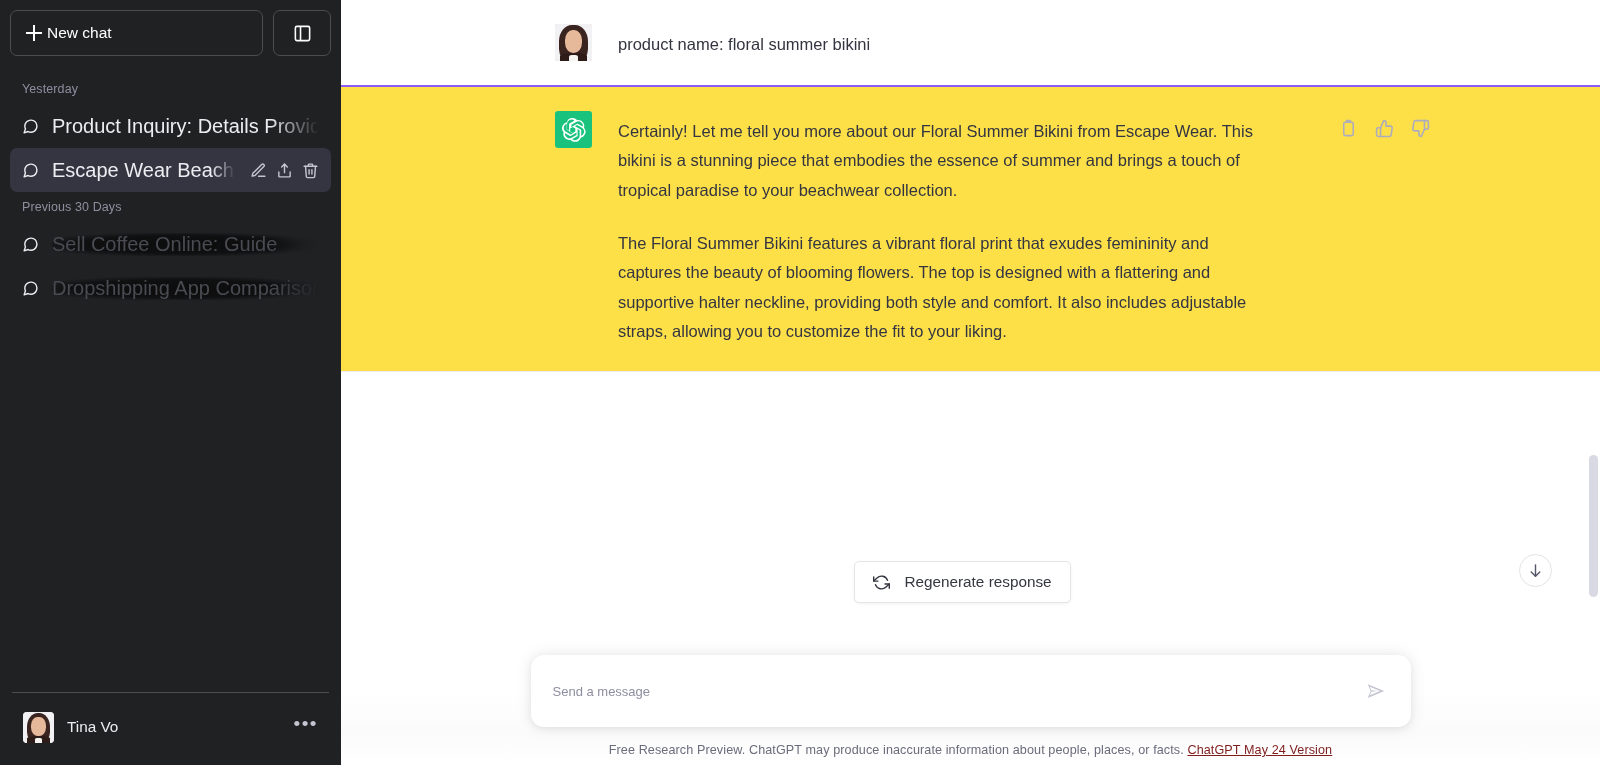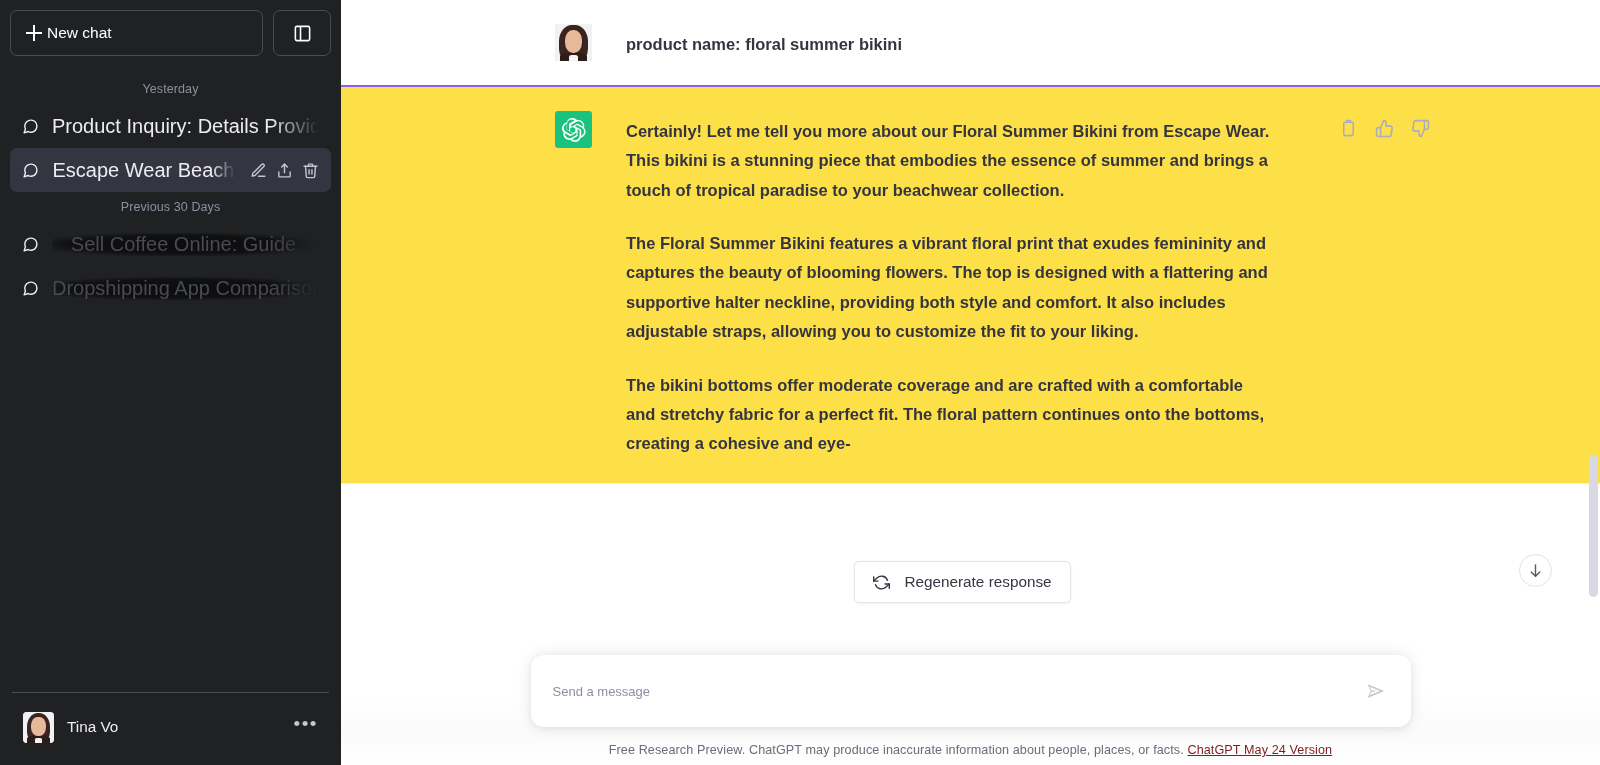--- a/index.html
+++ b/index.html
@@ -76,21 +76,20 @@
     justify-content: center;
     cursor: pointer;
     background: transparent;
   }
 
   .chat-list {
     flex: 1;
     overflow: hidden;
     margin-top: 16px;
     padding-top: 2px;
-    text-align: center;
   }
 
   .section-label {
     color: #8e8ea0;
     font-size: 12.5px;
     padding: 8px 12px 8px 12px;
     letter-spacing: 0.1px;
   }
 
   .chat-item {
@@ -202,24 +201,23 @@
     position: relative;
   }
 
   .msg {
     display: flex;
     padding: 24px 0;
     width: 100%;
   }
   .msg-inner {
     display: flex;
-    gap: 34px;
+    gap: 26px;
     margin-left: 214px;
     max-width: 720px;
-    font-weight: bold;
   }
 
   .msg.user { background: #ffffff; }
   .msg.assistant { background: #fde047; border-top: 2px solid #8b5cf6; border-bottom: 1px solid #ececf1; position: relative; }
 
   .avatar {
     width: 37px; height: 37px;
     border-radius: 3px;
     flex-shrink: 0;
     overflow: hidden;
@@ -501,21 +499,20 @@
       <div class="msg assistant">
         <div class="msg-inner">
           <div class="avatar gpt">
             <svg width="24" height="24" viewBox="0 0 41 41" fill="#ffffff">
               <path d="M37.53 16.81a10.1 10.1 0 0 0-.87-8.3 10.23 10.23 0 0 0-11-4.9A10.1 10.1 0 0 0 18.03.2a10.23 10.23 0 0 0-9.75 7.08 10.1 10.1 0 0 0-6.76 4.9 10.23 10.23 0 0 0 1.26 11.99 10.1 10.1 0 0 0 .87 8.3 10.23 10.23 0 0 0 11 4.9 10.09 10.09 0 0 0 7.62 3.4 10.23 10.23 0 0 0 9.76-7.09 10.1 10.1 0 0 0 6.75-4.9 10.23 10.23 0 0 0-1.26-11.98zM22.5 37.89a7.6 7.6 0 0 1-4.87-1.76l.24-.14 8.09-4.67a1.32 1.32 0 0 0 .66-1.15V18.78l3.42 1.97a.12.12 0 0 1 .06.1v9.44a7.63 7.63 0 0 1-7.6 7.6zM6.16 30.91a7.6 7.6 0 0 1-.91-5.1l.24.15 8.1 4.67a1.32 1.32 0 0 0 1.32 0l9.88-5.7v3.95a.12.12 0 0 1-.05.1l-8.19 4.73a7.63 7.63 0 0 1-10.39-2.8zM4.03 13.3a7.6 7.6 0 0 1 3.97-3.34v9.6a1.32 1.32 0 0 0 .65 1.15l9.84 5.68-3.42 1.97a.12.12 0 0 1-.12.01L6.87 23.6a7.63 7.63 0 0 1-2.84-10.3zm28.07 6.53l-9.88-5.73 3.42-1.97a.12.12 0 0 1 .12-.01l8.19 4.73a7.6 7.6 0 0 1-1.17 13.72v-9.6a1.32 1.32 0 0 0-.68-1.14zm3.4-5.12l-.24-.14-8.08-4.7a1.32 1.32 0 0 0-1.33 0l-9.88 5.7v-3.95a.12.12 0 0 1 .05-.1l8.19-4.72a7.62 7.62 0 0 1 11.3 7.9zM12.1 21.8l-3.42-1.98a.12.12 0 0 1-.06-.1v-9.43a7.62 7.62 0 0 1 12.5-5.85l-.25.14-8.08 4.67a1.32 1.32 0 0 0-.66 1.15l-.03 11.4zm1.86-4l4.4-2.54 4.4 2.54v5.08l-4.4 2.54-4.4-2.54v-5.08z"></path>
             </svg>
           </div>
           <div class="msg-text">
             <p>Certainly! Let me tell you more about our Floral Summer Bikini from Escape Wear. This bikini is a stunning piece that embodies the essence of summer and brings a touch of tropical paradise to your beachwear collection.</p>
             <p>The Floral Summer Bikini features a vibrant floral print that exudes femininity and captures the beauty of blooming flowers. The top is designed with a flattering and supportive halter neckline, providing both style and comfort. It also includes adjustable straps, allowing you to customize the fit to your liking.</p>
-            <p>The bikini bottoms offer moderate coverage and are crafted with a comfortable and stretchy fabric for a perfect fit. The floral pattern continues onto the bottoms, creating a cohesive and eye-</p>
           </div>
         </div>
 
         <div class="msg-actions">
           <svg width="19" height="19" viewBox="0 0 24 24" fill="none" stroke="#acacbe" stroke-width="2" stroke-linecap="round" stroke-linejoin="round">
             <rect x="6" y="4" width="12" height="17" rx="2"></rect>
             <path d="M9.5 4V2.8a.8.8 0 0 1 .8-.8h3.4a.8.8 0 0 1 .8.8V4"></path>
           </svg>
           <svg width="19" height="19" viewBox="0 0 24 24" fill="none" stroke="#acacbe" stroke-width="2" stroke-linecap="round" stroke-linejoin="round">
             <path d="M14 9V5a3 3 0 0 0-3-3l-4 9v11h11.3a2 2 0 0 0 2-1.7l1.4-9a2 2 0 0 0-2-2.3H14z"></path>

